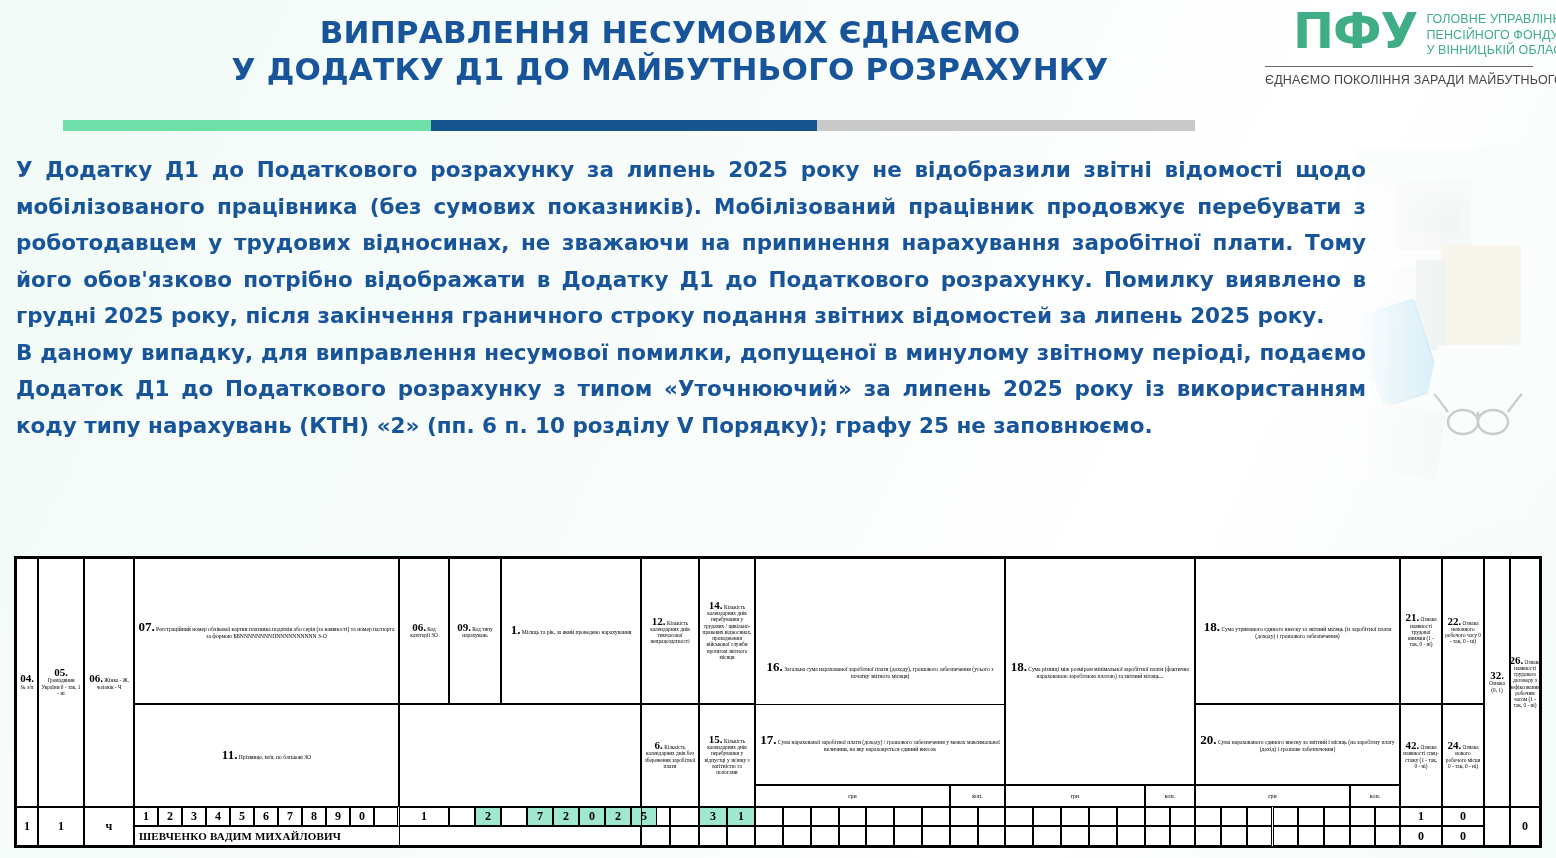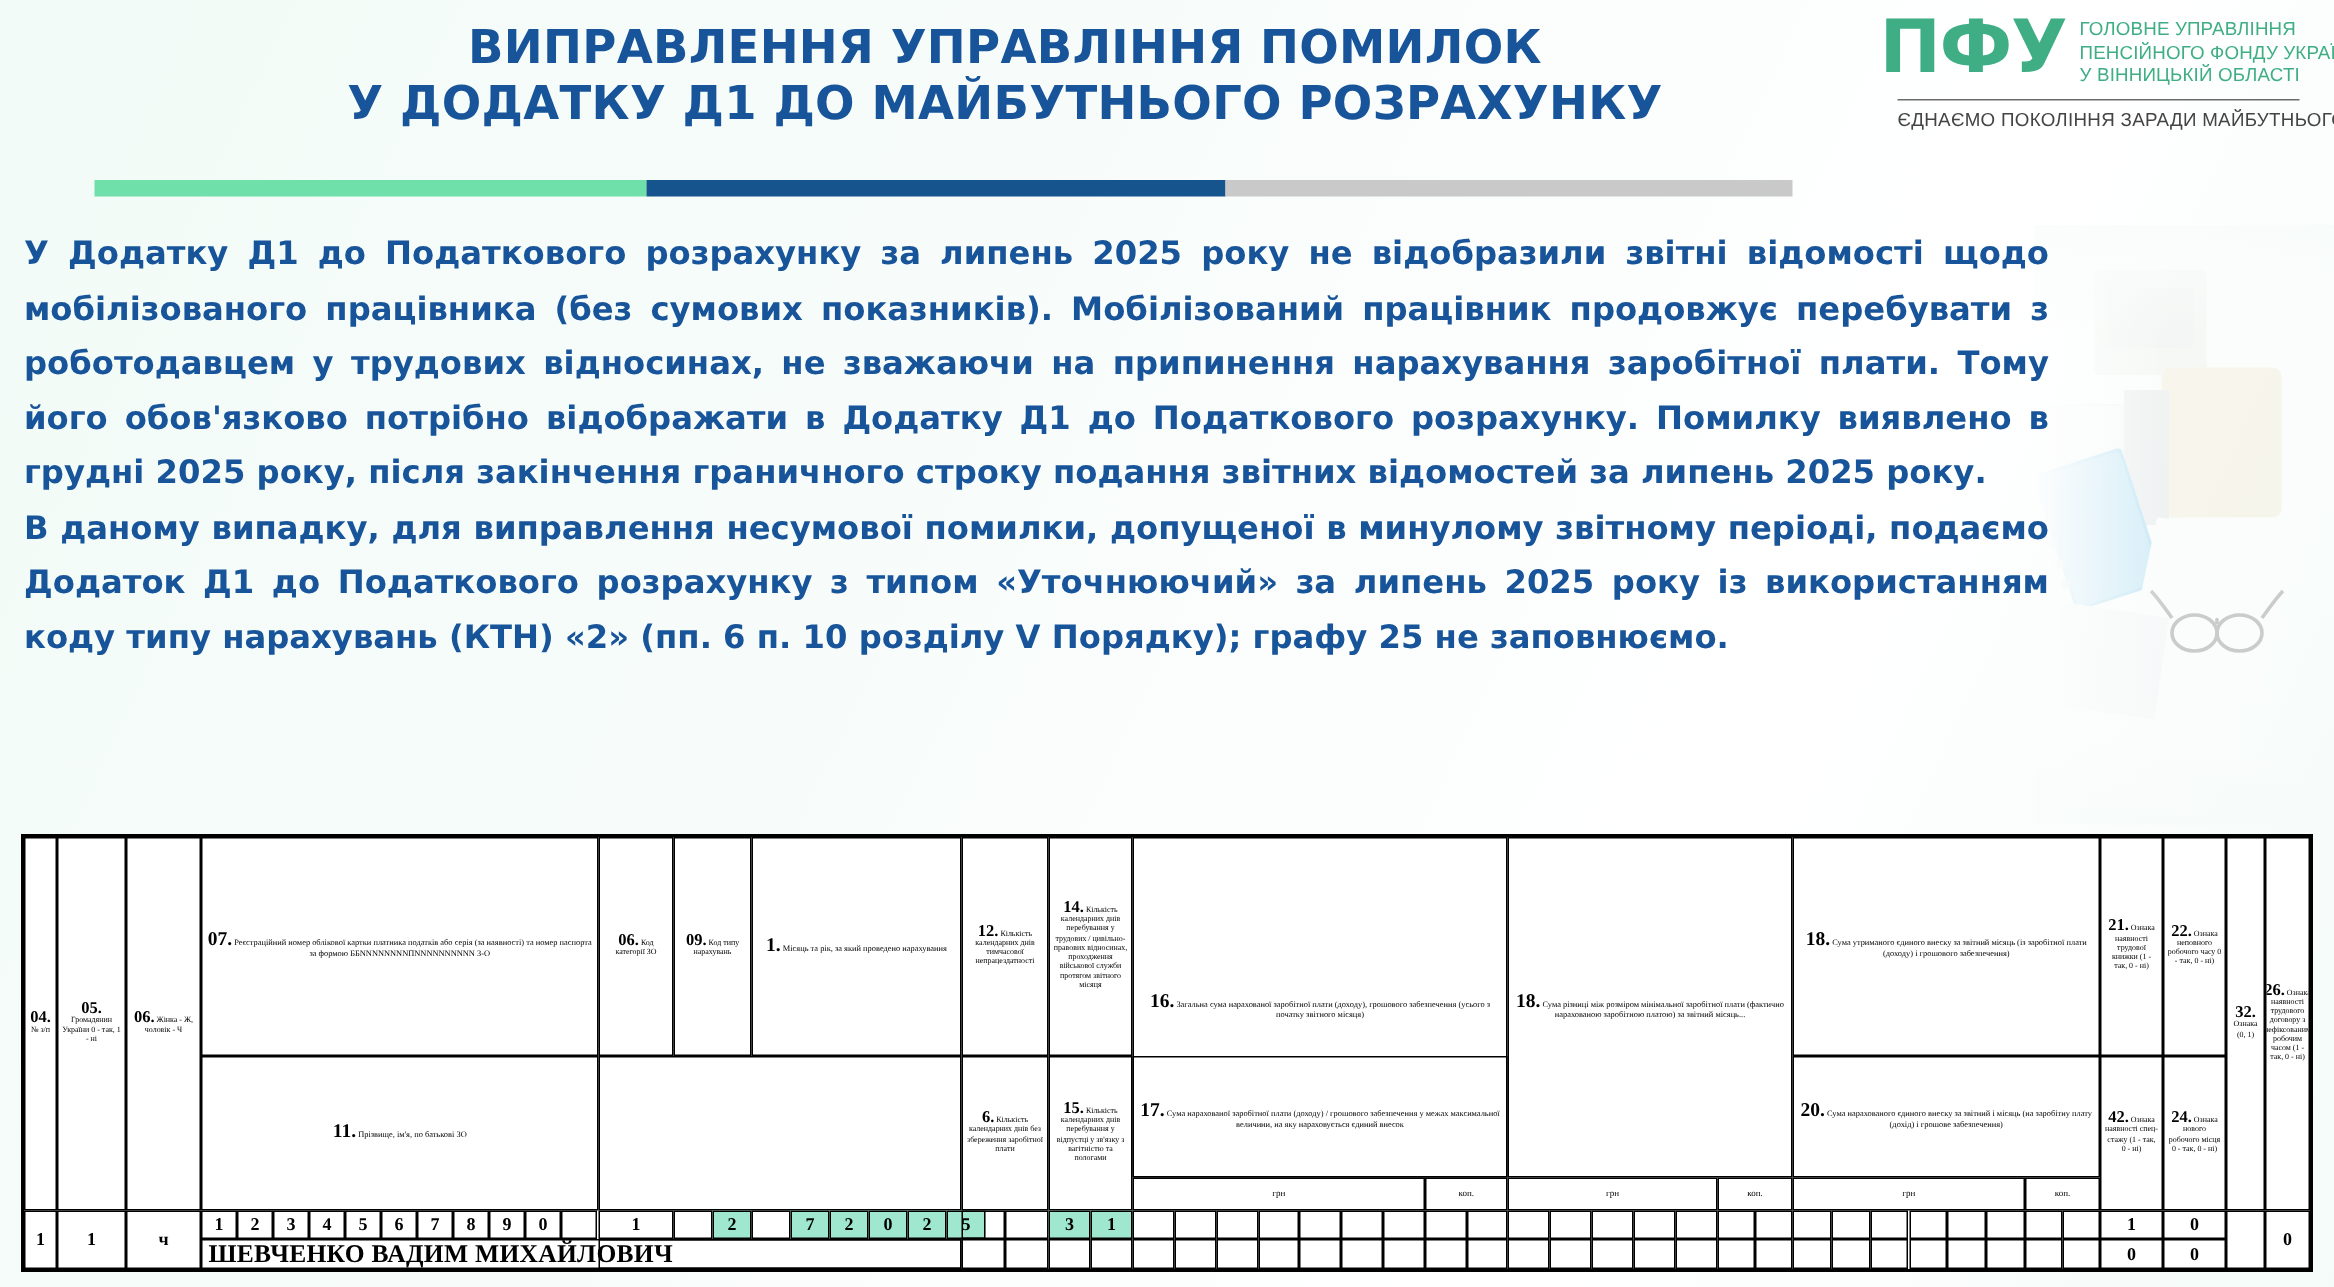--- a/index.html
+++ b/index.html
@@ -35,21 +35,21 @@
     font-family:"DejaVu Sans", sans-serif;
     font-weight:bold;
     font-size:31px;
     line-height:37px;
     color:#17549a;
     letter-spacing:.2px;
     white-space:nowrap;
   }
 
   .logo { position:absolute; left:1253px; top:8px; width:300px; height:118px; }
-  .logo-row { display:flex; align-items:flex-start; }
+  .logo-row { display:flex; align-items:flex-start;margin-left:40px; }
   .logo-mark {
     font-family:"DejaVu Sans", sans-serif;
     font-weight:bold;
     font-size:49px;
     line-height:47px;
     color:#3fae85;
     letter-spacing:-1px;
   }
   .logo-lines { margin-left:9px; padding-top:4px; }
   .logo-lines div {
@@ -127,21 +127,21 @@
     font-size:12px;
     display:flex; align-items:center; justify-content:center;
     color:#000;
   }
   .hl { background:#9fe8cf; }
   .namecell {
     position:absolute;
     border:1.4px solid #000;
     font-family:"Liberation Serif", serif;
     font-weight:bold;
-    font-size:17px;
+    font-size:11px;
     display:flex; align-items:center;
     padding-left:4px;
     color:#000;
     letter-spacing:.2px;
   }
 </style>
 </head>
 <body>
 
 <div id="page">
@@ -185,21 +185,21 @@
       <path d="M122 266 q0 -6 0 0"></path>
       <path d="M92 262 q-10 -14 -14 -18"></path>
       <path d="M152 262 q10 -14 14 -18"></path>
     </g>
     <rect x="0" y="0" width="200" height="400" fill="url(#fade)"></rect>
     <rect x="0" y="0" width="200" height="400" fill="url(#fadeV)"></rect>
   </svg>
 
   <div class="header">
     <div class="title-wrap">
-      <div class="title-line">ВИПРАВЛЕННЯ УПРАВЛІННЯ ПОМИЛОК</div>
+      <div class="title-line">ВИПРАВЛЕННЯ НЕСУМОВИХ ЄДНАЄМО</div>
       <div class="title-line">У ДОДАТКУ  Д1 ДО МАЙБУТНЬОГО РОЗРАХУНКУ</div>
     </div>
 
     <div class="logo">
       <div class="logo-row">
         <div class="logo-mark">ПФУ</div>
         <div class="logo-lines">
           <div>ГОЛОВНЕ УПРАВЛІННЯ</div>
           <div>ПЕНСІЙНОГО ФОНДУ УКРАЇНИ</div>
           <div>У ВІННИЦЬКІЙ ОБЛАСТІ</div>

